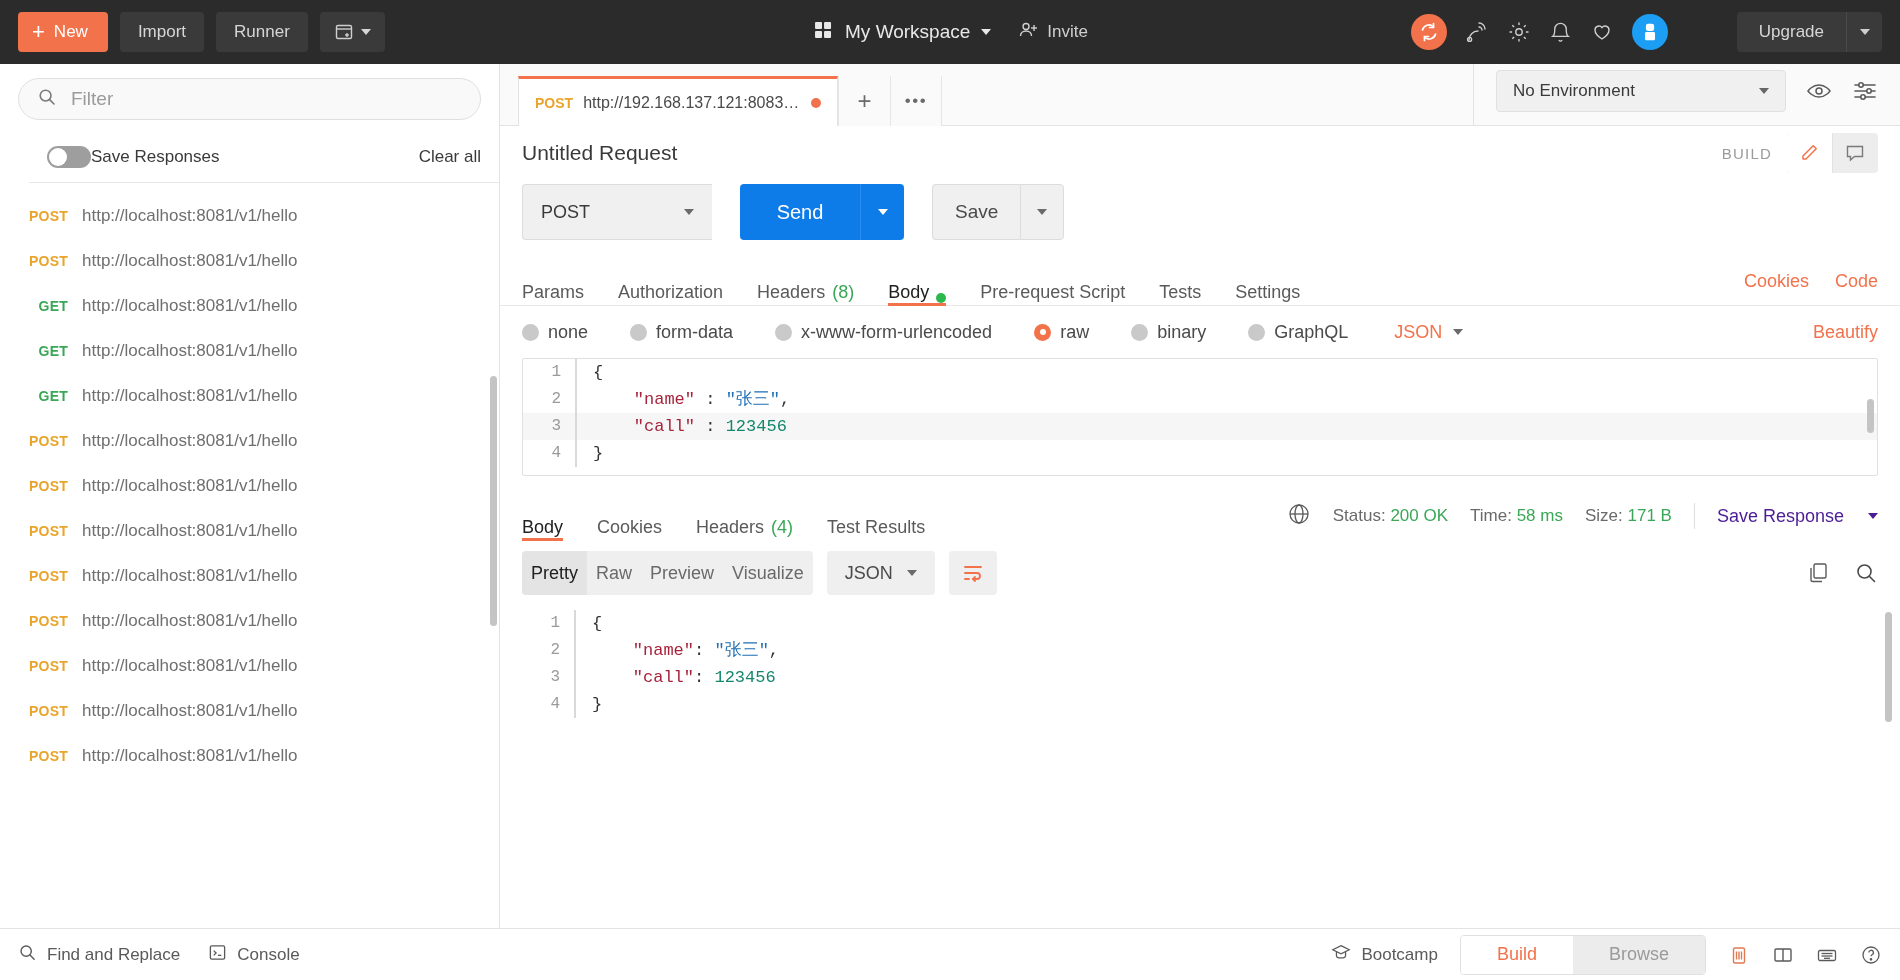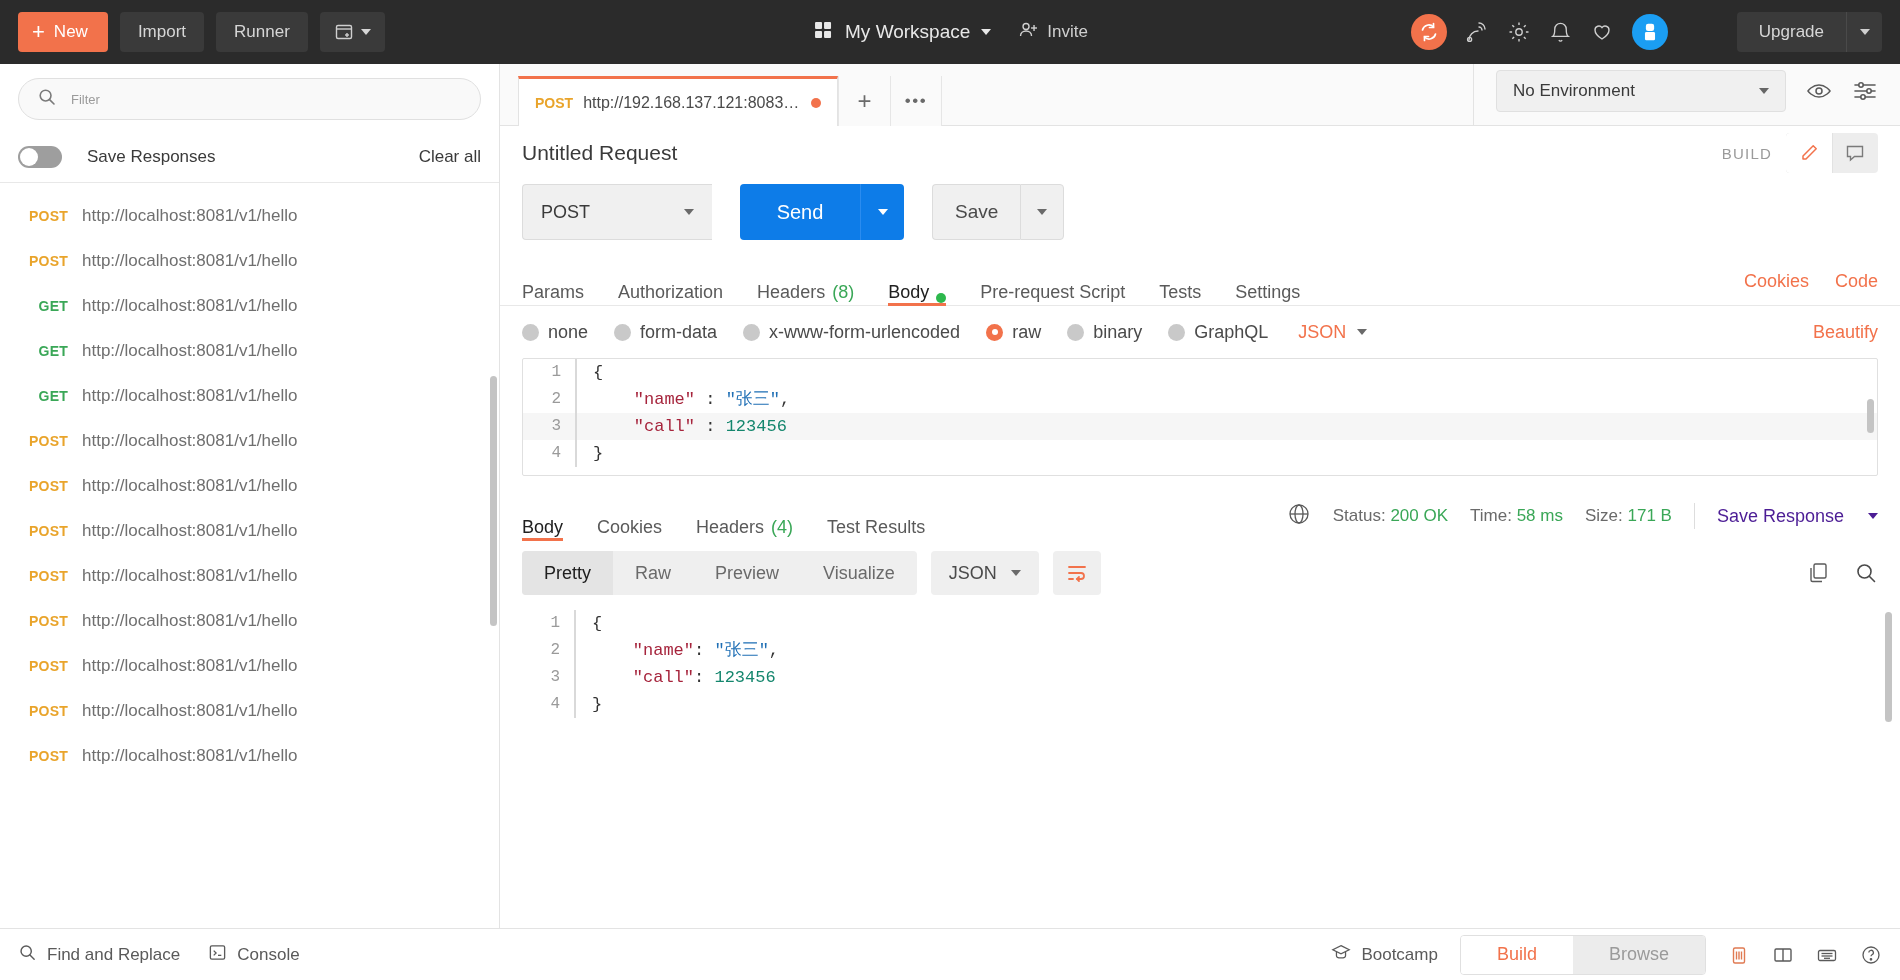--- a/index.html
+++ b/index.html
@@ -83,35 +83,36 @@
   .sidebar {
     width: 500px; flex: 0 0 500px; border-right: 1px solid #e3e3e3;
     display: flex; flex-direction: column; background: #fff; position: relative;
   }
   .filter-wrap { padding: 14px 18px 12px 18px; }
   .filter-box {
     height: 42px; border: 1px solid #e0e0e0; border-radius: 21px; background: #f9f9f9;
     display: flex; align-items: center; padding: 0 18px; gap: 14px;
   }
   .filter-box input {
-    border: none; outline: none; background: transparent; font-size: 13px;
+    border: none; outline: none; background: transparent; font-size: 19px;
     color: #555; font-family: inherit; width: 100%;
   }
   .filter-box input::placeholder { color: #9b9b9b; }
 
   .sb-tabs { display: flex; padding: 0 18px; gap: 44px; border-bottom: 1px solid #e8e8e8; }
   .sb-tab {
     font-size: 19px; color: #6a6a6a; padding: 10px 2px 12px 2px; cursor: pointer;
     border-bottom: 3px solid transparent; margin-bottom: -1px;
   }
   .sb-tab.active { color: #202020; border-bottom-color: #f2724b; }
 
   .save-row {
-    display: flex; align-items: center; padding: 14px 18px; gap: 25px;
+    display: flex; align-items: center; padding: 14px 18px; gap: 0;
     border-bottom: 1px solid #e8e8e8;
+    margin-left: 29px;
   }
   .toggle {
     width: 44px; height: 22px; border-radius: 11px; background: #9e9e9e;
     position: relative; cursor: pointer; flex: 0 0 44px;
   }
   .toggle .knob {
     position: absolute; left: 2px; top: 2px; width: 18px; height: 18px;
     border-radius: 50%; background: #fff;
   }
   .save-label { font-size: 17px; color: #3a3a3a; }
@@ -230,21 +231,21 @@
     display: flex; align-items: flex-end; gap: 7px; border-bottom: 3px solid transparent;
     margin-bottom: -1px;
   }
   .rtab.active { color: #202020; border-bottom-color: #f2724b; }
   .hcount { color: #3aa757; }
   .green-dot { width: 10px; height: 10px; border-radius: 50%; background: #2db84d; }
   .rtabs-right { margin-left: auto; display: flex; gap: 26px; }
   .rtabs-right span { font-size: 18px; color: #f2724b; cursor: pointer; }
 
   .body-opts {
-    display: flex; align-items: center; padding: 0 22px; gap: 0; height: 52px;
+    display: flex; align-items: center; padding: 0 22px; gap: 16px; height: 52px;
     flex: 0 0 52px;
   }
   .ropt { display: flex; align-items: center; gap: 9px; margin-right: 26px; cursor: pointer; }
   .radio {
     width: 17px; height: 17px; border-radius: 50%; background: #c9c9c9; flex: 0 0 17px;
     display: flex; align-items: center; justify-content: center;
   }
   .radio.sel { background: #f2724b; }
   .radio.sel::after { content: ""; width: 6px; height: 6px; border-radius: 50%; background: #fff; }
   .ropt span { font-size: 18px; color: #4a4a4a; }
@@ -285,21 +286,21 @@
   }
   .resp-meta { margin-left: auto; display: flex; align-items: center; gap: 22px; }
   .meta-i { font-size: 17px; color: #6a6a6a; }
   .meta-i b { font-weight: normal; color: #3aa757; }
   .meta-div { width: 1px; height: 26px; background: #ddd; }
   .save-resp { font-size: 18px; color: #4c1d95; cursor: pointer; display: flex; align-items: center; gap: 24px; }
 
   .view-row { display: flex; align-items: center; padding: 0 22px; height: 58px; flex: 0 0 58px; gap: 14px; }
   .pill-grp { display: flex; background: #efefef; border-radius: 4px; overflow: hidden; height: 44px; }
   .pill {
-    padding: 0 22px; display: flex; align-items: center; font-size: 18px; color: #6a6a6a;
+    padding: 0 9px; display: flex; align-items: center; font-size: 18px; color: #6a6a6a;
     cursor: pointer;
   }
   .pill.on { background: #e4e4e4; color: #202020; }
   .jsel2 {
     background: #efefef; border-radius: 4px; height: 44px; display: flex; align-items: center;
     padding: 0 18px; gap: 14px; cursor: pointer; font-size: 18px; color: #4a4a4a;
   }
   .wrap-btn {
     background: #efefef; border-radius: 4px; height: 44px; width: 48px;
     display: flex; align-items: center; justify-content: center; cursor: pointer; color: #f2724b;

